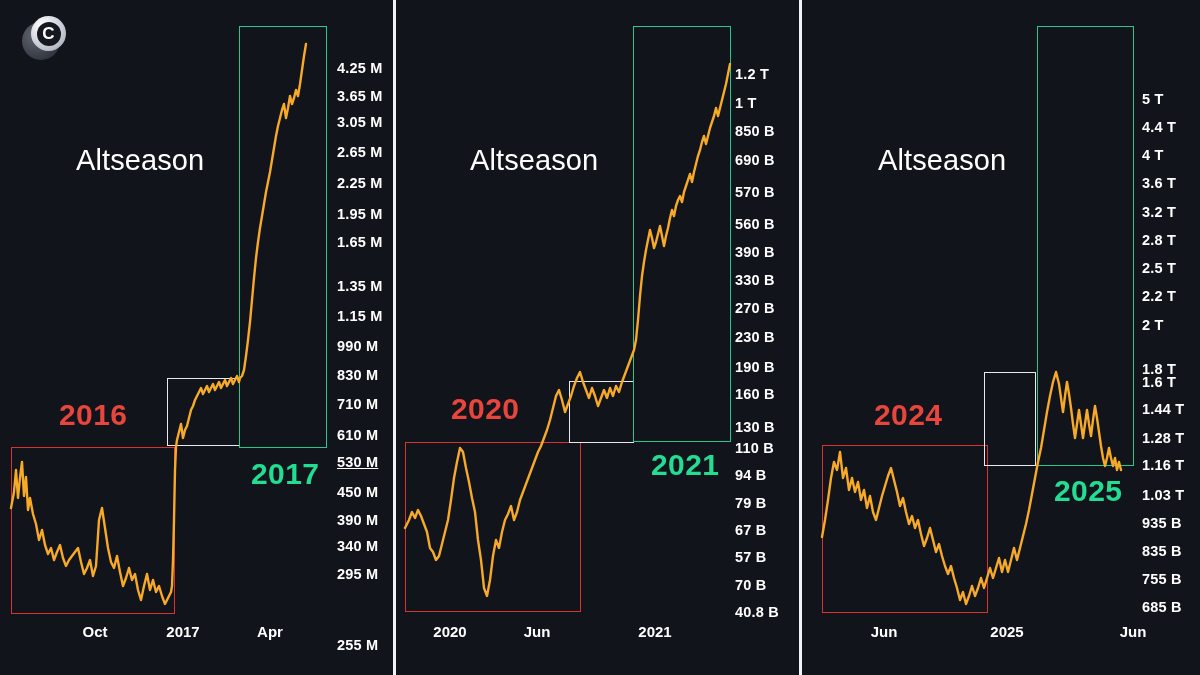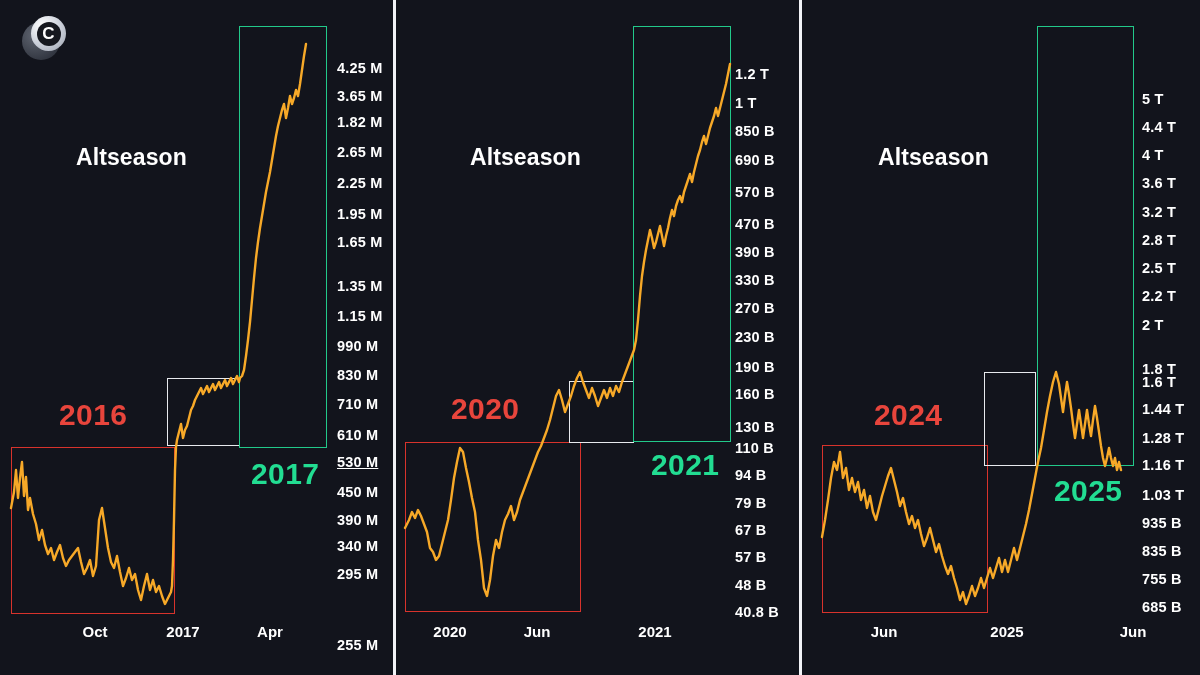--- a/index.html
+++ b/index.html
@@ -67,22 +67,22 @@
     position: absolute;
     top: 0;
     width: 3px;
     height: 675px;
     background: #f2f3f7;
   }
 
   .panel-title {
     position: absolute;
     color: #ffffff;
-    font-size: 23px;
-    font-weight: 700;
+    font-size: 29px;
+    font-weight: 400;
     letter-spacing: .1px;
     white-space: nowrap;
     text-align: right;
   }
 
   .year-label {
     position: absolute;
     font-size: 30px;
     font-weight: 700;
     letter-spacing: .4px;
@@ -158,21 +158,21 @@
       <polyline fill="none" stroke="#f7a928" stroke-width="2.4" stroke-linejoin="round" stroke-linecap="round" points="11,508 14,492 16,470 18,498 20,478 22,462 24,496 26,477 28,510 30,498 33,514 36,524 39,540 42,530 45,545 48,554 51,548 54,560 57,552 60,545 63,558 66,566 69,560 72,556 75,552 78,548 81,562 84,574 87,568 90,560 93,576 96,566 99,520 102,508 105,528 108,548 111,562 114,568 117,556 120,572 123,586 126,578 129,568 132,580 135,574 138,590 141,600 144,586 147,574 150,590 153,580 156,592 159,586 162,596 165,604 168,598 171,592 172,586 173,560 174,520 175,470 176,447 177,440 179,432 181,424 183,438 185,430 187,426 189,418 191,410 193,406 195,400 197,396 199,392 201,388 203,394 205,390 207,386 209,392 211,388 213,384 215,390 217,386 219,382 221,388 223,384 225,380 227,386 229,382 231,378 233,384 235,380 237,376 239,382 240,378 242,376 244,370 246,356 248,340 250,322 252,300 254,278 256,258 258,242 260,228 262,216 264,204 266,192 268,182 270,172 272,160 274,148 276,136 278,126 280,118 282,110 284,104 286,118 288,108 290,96 292,104 294,98 296,90 298,96 300,84 302,70 304,56 306,44"></polyline>
     </svg>
 
     <div class="panel-title" style="left:76px; top:144px;">Altseason</div>
     <div class="year-label year-red" style="left:59px;  top:398px;">2016</div>
     <div class="year-label year-green" style="left:251px; top:457px;">2017</div>
 
     <div class="ticks" id="t1" style="left:337px;">
         <div class="tick" style="top: 68px;">4.25 M</div>
         <div class="tick" style="top: 96px;">3.65 M</div>
-        <div class="tick" style="top: 122px;">1.82 M</div>
+        <div class="tick" style="top: 122px;">3.05 M</div>
         <div class="tick" style="top: 152px;">2.65 M</div>
         <div class="tick" style="top: 183px;">2.25 M</div>
         <div class="tick" style="top: 214px;">1.95 M</div>
         <div class="tick" style="top: 242px;">1.65 M</div>
         <div class="tick" style="top: 286px;">1.35 M</div>
         <div class="tick" style="top: 316px;">1.15 M</div>
         <div class="tick" style="top: 346px;">990 M</div>
         <div class="tick" style="top: 375px;">830 M</div>
         <div class="tick" style="top: 404px;">710 M</div>
         <div class="tick" style="top: 435px;">610 M</div>
@@ -203,34 +203,34 @@
     <div class="panel-title" style="left:74px; top:144px;">Altseason</div>
     <div class="year-label year-red" style="left:55px;  top:392px;">2020</div>
     <div class="year-label year-green" style="left:255px; top:448px;">2021</div>
 
     <div class="ticks" id="t2" style="left:339px;">
         <div class="tick" style="top: 74px;">1.2 T</div>
         <div class="tick" style="top: 103px;">1 T</div>
         <div class="tick" style="top: 131px;">850 B</div>
         <div class="tick" style="top: 160px;">690 B</div>
         <div class="tick" style="top: 192px;">570 B</div>
-        <div class="tick" style="top: 224px;">470 B</div>
+        <div class="tick" style="top: 224px;">560 B</div>
         <div class="tick" style="top: 252px;">390 B</div>
         <div class="tick" style="top: 280px;">330 B</div>
         <div class="tick" style="top: 308px;">270 B</div>
         <div class="tick" style="top: 337px;">230 B</div>
         <div class="tick" style="top: 367px; text-align: right;">190 B</div>
         <div class="tick" style="top: 394px;">160 B</div>
         <div class="tick" style="top: 427px;">130 B</div>
         <div class="tick" style="top: 448px;">110 B</div>
         <div class="tick" style="top: 475px;">94 B</div>
         <div class="tick" style="top: 503px;">79 B</div>
         <div class="tick" style="top: 530px;">67 B</div>
         <div class="tick" style="top: 557px;">57 B</div>
-        <div class="tick" style="top: 585px;">48 B</div>
+        <div class="tick" style="top: 585px;">70 B</div>
         <div class="tick" style="top: 612px;">40.8 B</div>
       </div>
     <div class="xticks" id="x2" style="left:0; top:623px; width:403px;">
         <div class="xtick" style="left: 54px;">2020</div>
         <div class="xtick" style="left: 141px;">Jun</div>
         <div class="xtick" style="left: 259px;">2021</div>
       </div>
   </div>
 
   <div class="panel" id="p3" style="left:802px;width:398px;">

